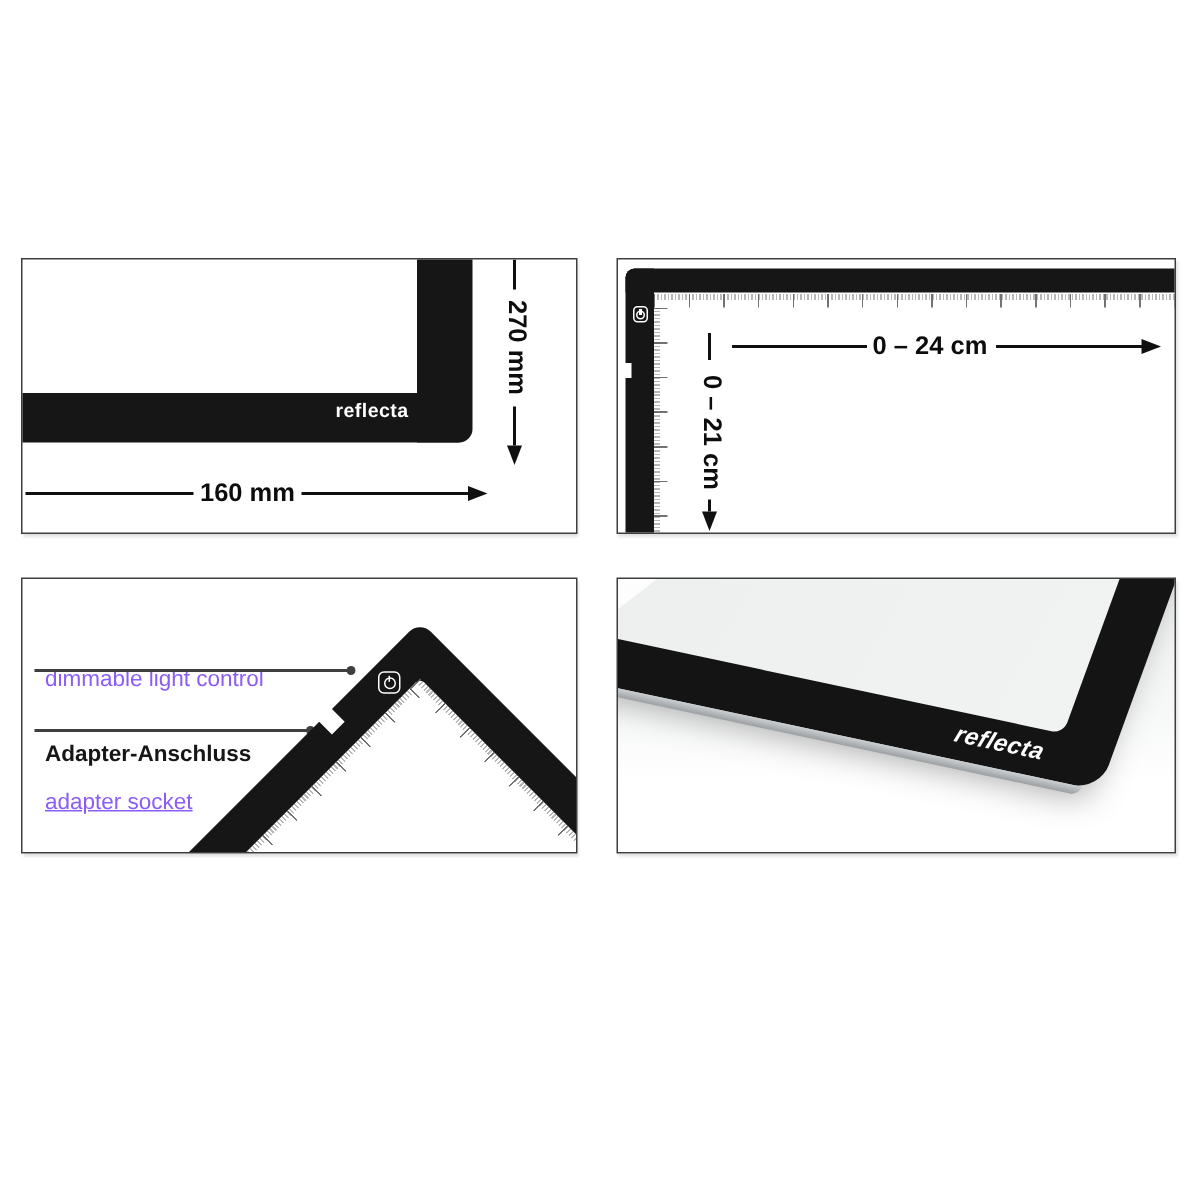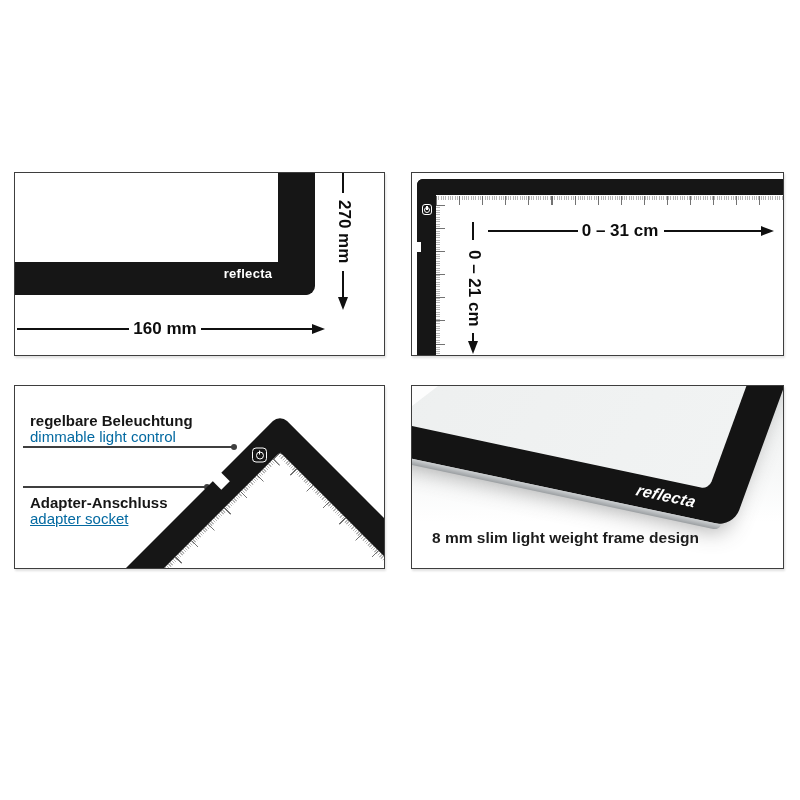--- a/index.html
+++ b/index.html
@@ -58,21 +58,21 @@
   .power-btn { position:absolute; border:1.3px solid #fff; border-radius:3px;
                display:flex; align-items:center; justify-content:center; background:transparent; }
   .power-glyph { border:1px solid #fff; border-radius:50%; position:relative; }
   .power-glyph::after { content:""; position:absolute; left:50%; top:-2px;
                         width:1.5px; height:4px; margin-left:-0.75px; background:#fff; }
   .p2-power { left:10px; top:31px; width:10px; height:11px; }
   .p2-power .power-glyph { width:6px; height:6px; }
 
   
   .callout-title { position:absolute; left:15px; font-weight:bold; font-size:15px; color:#161616; }
-  .callout-sub   { position:absolute; left:15px; font-size:15px; color:#0369a1; }
+  .callout-sub   { position:absolute; left:15px; font-size:15px; color:#8b5cf6;margin-top:16px; }
   .callout-line  { position:absolute; left:8px; height:2px; background:#3f3f3f; }
   .callout-dot   { position:absolute; width:6px; height:6px; border-radius:50%; background:#3f3f3f; }
 
   .p3-pad { position:absolute; left:265px; top:28px; width:400px; height:400px;
             background:#161616; border-top-left-radius:10px;
             transform:rotate(45deg); transform-origin:0 0; }
   .p3-surface { position:absolute; left:27px; top:27px; width:373px; height:373px;
                 background:#fff; border-top-left-radius:4px; }
   .p3-ruler-top  { left:0; top:0; width:100%; height:9px; }
   .p3-ruler-left { left:0; top:9px; width:9px; height:200px; }
@@ -125,32 +125,31 @@
     <div class="p2-bar-top"></div>
     <div class="p2-bar-left"></div>
     <div class="ruler-h p2-ruler-top"></div>
     <div class="ruler-v p2-ruler-left"></div>
     <div class="p2-notch"></div>
     <div class="power-btn p2-power">
       <span class="power-glyph"></span>
     </div>
 
     <div class="dline" style="left:76px; top:57px; width:90px; height:2px;"></div>
-    <div class="dim-label" style="left:164px; top:48px; width:88px;">0 – 31 cm</div>
+    <div class="dim-label" style="left:164px; top:48px; width:88px;">0 – 24 cm</div>
     <div class="dline" style="left:252px; top:57px; width:98px; height:2px;"></div>
     <div class="arrow-right" style="left:349px; top:52.5px;"></div>
 
     <div class="dline" style="left:60px; top:49px; width:2px; height:18px;"></div>
     <div class="dim-label vert" style="left:52px; top:72px; height:86px;">0 – 21 cm</div>
     <div class="dline" style="left:60px; top:160px; width:2px; height:8px;"></div>
     <div class="arrow-down" style="left:55.5px; top:168px;"></div>
   </div>
 
   <div class="panel" id="panel-features">
-    <div class="callout-title" style="top:26px;">regelbare Beleuchtung</div>
     <div class="callout-sub" style="top:42px;">dimmable light control</div>
     <div class="callout-line" style="top:60px; width:211px;"></div>
     <div class="callout-dot" style="left:216px; top:58px;"></div>
 
     <div class="callout-line" style="top:100px; width:184px;"></div>
     <div class="callout-dot" style="left:189px; top:98px;"></div>
     <div class="callout-title" style="top:108px;">Adapter-Anschluss</div>
     <div class="callout-sub" style="top:124px;text-decoration:underline;">adapter socket</div>
 
     <div class="p3-pad">
@@ -165,16 +164,15 @@
     </div>
   </div>
 
   <div class="panel" id="panel-design">
     <div class="p4-pad">
       <div class="p4-edge"></div>
       <div class="p4-surface"></div>
       <div class="p4-logo">reflecta</div>
     </div>
     <div class="p4-wedge"></div>
-    <div class="p4-caption">8 mm slim light weight frame design</div>
   </div>
 
 </div>
 
 </body></html>

